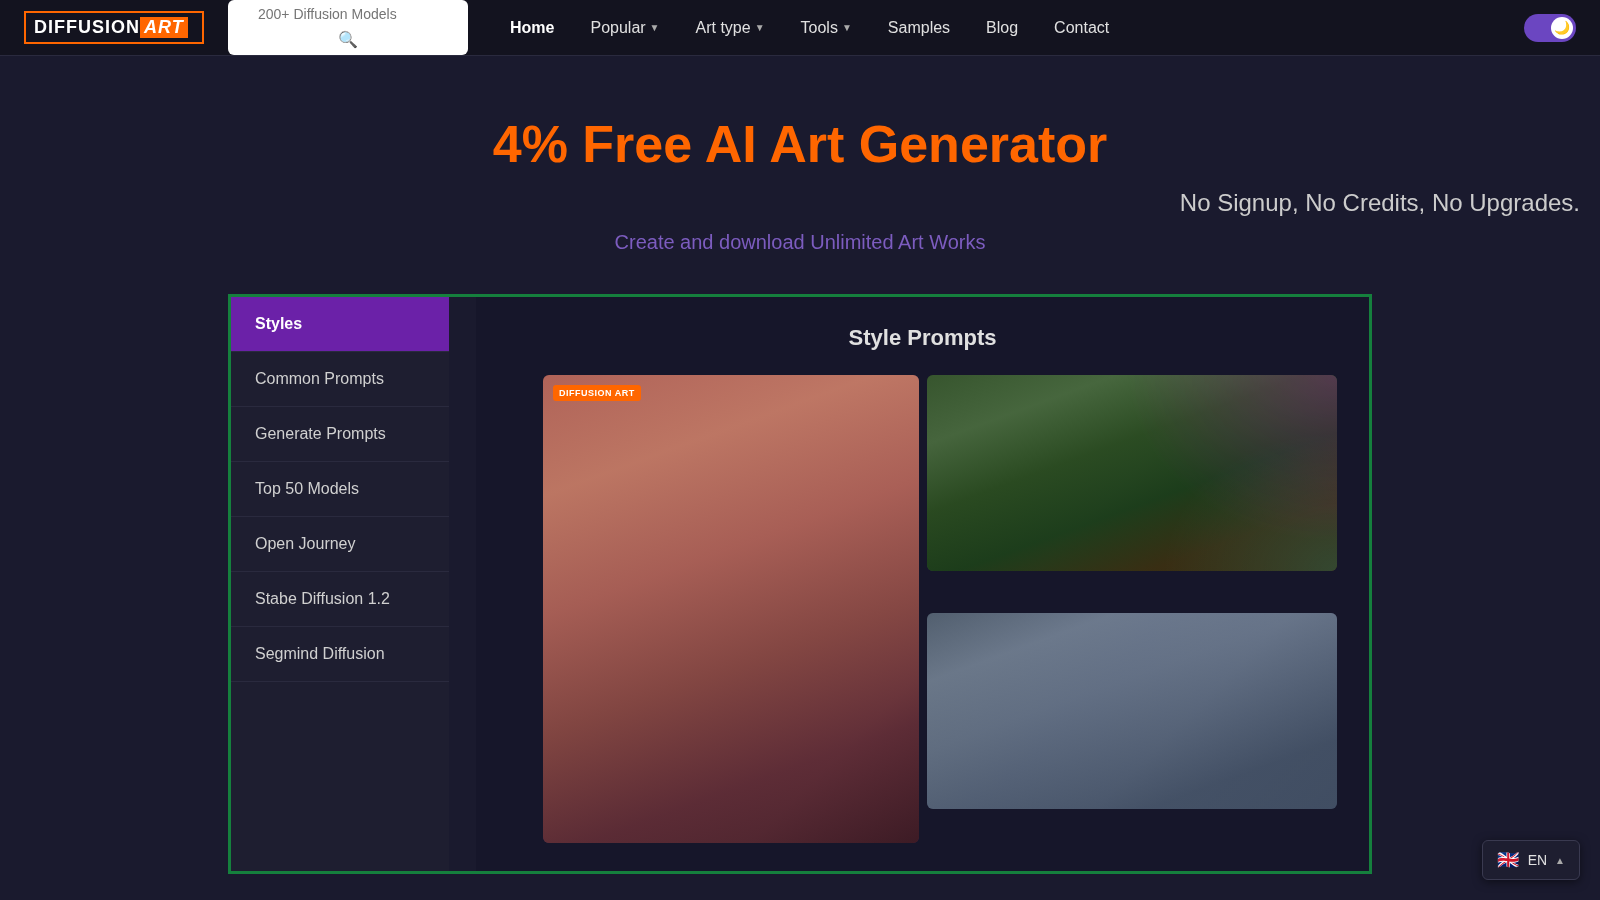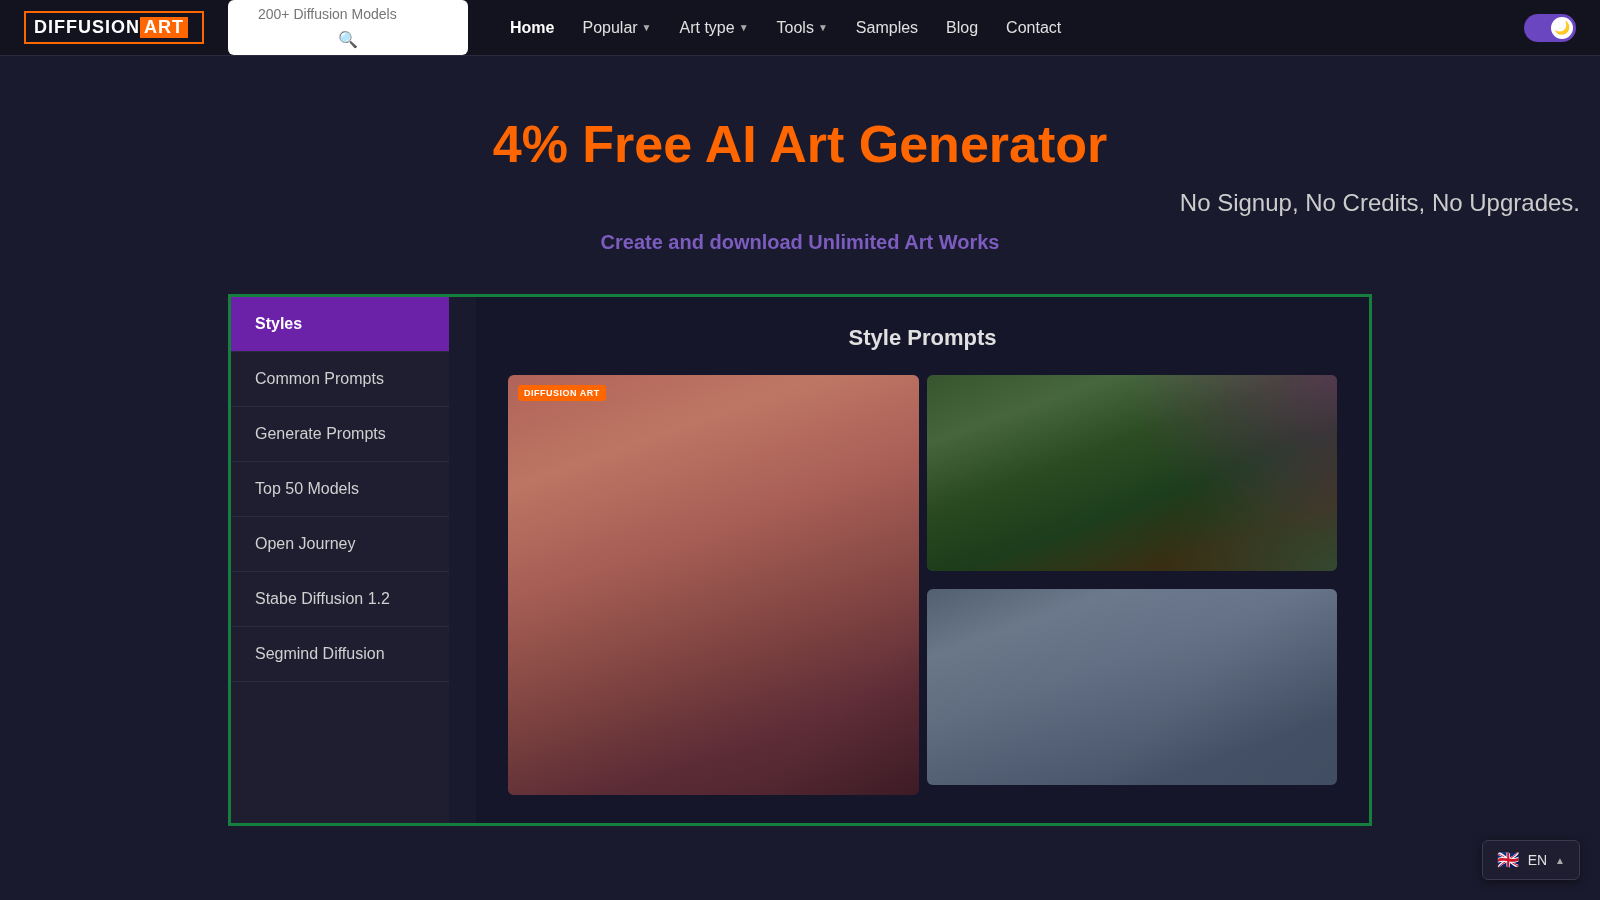--- a/index.html
+++ b/index.html
@@ -35,20 +35,21 @@
       font-size: 18px;
       letter-spacing: 1px;
     }
     .logo-art {
       background-color: #ff6600;
       color: #ffffff;
       font-weight: 700;
       font-size: 18px;
       padding: 0 4px;
       letter-spacing: 1px;
+      font-style: italic;
     }
     .search-bar {
       display: flex;
       align-items: center;
       background-color: #ffffff;
       border-radius: 6px;
       padding: 6px 12px;
       gap: 8px;
       width: 240px;
       flex-direction: column;
@@ -64,21 +65,21 @@
     .search-icon-btn {
       background: none;
       border: none;
       cursor: pointer;
       color: #ff6600;
       font-size: 16px;
     }
     .nav-links {
       display: flex;
       align-items: center;
-      gap: 8px;
+      gap: 16px;
       list-style: none;
       margin-left: 8px;
     }
     .nav-links li a {
       color: #e0e0e0;
       text-decoration: none;
       font-size: 16px;
       padding: 8px 10px;
       border-radius: 4px;
       display: flex;
@@ -132,21 +133,21 @@
     }
     .hero .subtitle {
       font-size: 24px;
       color: #cccccc;
       margin-bottom: 14px;
       text-align: right;
     }
     .hero .cta-text {
       font-size: 20px;
       color: #7c5cbf;
-      font-weight: 700;
+      font-weight: 400;
     }
 
     
     .main-container {
       display: flex;
       margin: 0 228px;
       border: 3px solid #15803d;
       border-radius: 0;
       overflow: hidden;
       min-height: 460px;
@@ -190,23 +191,24 @@
     }
     .image-grid {
       display: grid;
       grid-template-columns: 1fr 1fr;
       gap: 8px;
     }
     .image-placeholder-left {
       grid-row: span 2;
       background: linear-gradient(135deg, #2a1a2e 0%, #3a2040 30%, #5a3050 60%, #7a4060 80%, #4a2040 100%);
       border-radius: 6px;
-      height: 420px;
+      height: 468px;
       position: relative;
       overflow: hidden;
+      margin-left: 35px;
     }
     
     .image-placeholder-left::before {
       content: '';
       position: absolute;
       inset: 0;
       background: linear-gradient(160deg, #c87060 0%, #d4856a 20%, #b86858 40%, #8a4a40 60%, #5a2a30 80%, #3a1a20 100%);
       opacity: 0.85;
     }
     .image-watermark {

